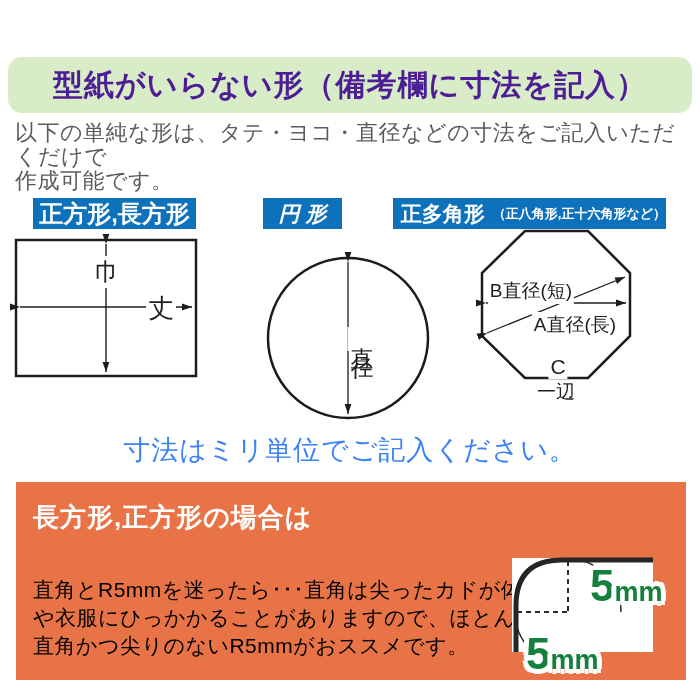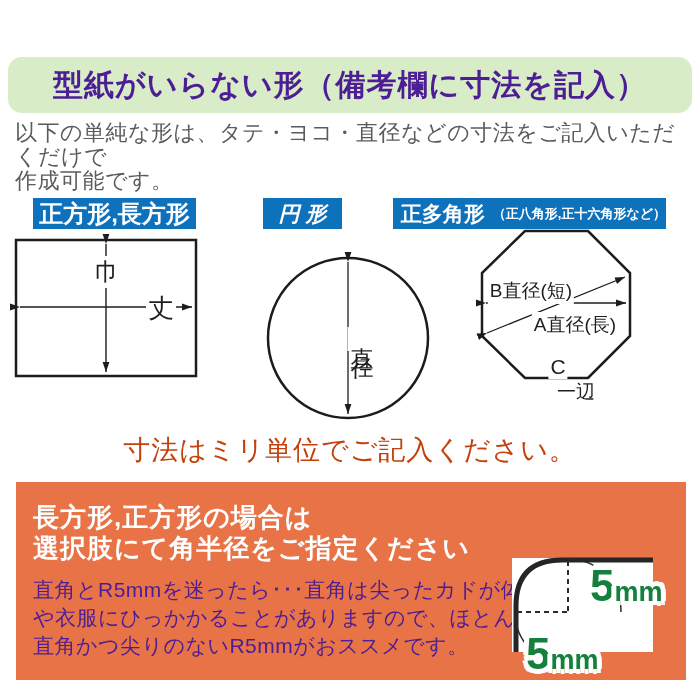--- a/index.html
+++ b/index.html
@@ -39,37 +39,37 @@
   .lb-haba{left:107px;top:272px;font-size:24px;}
   .lb-take{left:161px;top:308px;font-size:26px;}
   .lb-diameter{
     left:363px;top:339px;font-size:23px;
     writing-mode:vertical-rl;text-orientation:upright;letter-spacing:10px;
     padding:2px 0;
   }
   .lb-bdia{left:531px;top:291px;font-size:19px;}
   .lb-adia{left:575px;top:325px;font-size:19px;}
   .lb-c{left:558px;top:367px;font-size:21px;}
-  .lb-side{left:576px;top:392px;font-size:19px;background:none;}
+  .lb-side{left:556px;top:392px;font-size:19px;background:none;}
   
   .unit-note{
     position:absolute;left:0;top:432px;width:700px;text-align:center;
-    font-size:27px;color:#c2410c;letter-spacing:1px;
+    font-size:27px;color:#3b82f6;letter-spacing:1px;
   }
   
   .notice{
     position:absolute;left:16px;top:482px;width:670px;height:198px;
     background:#e87346;z-index:1;text-decoration:underline;
   }
   .notice-heading{
     position:absolute;left:17px;top:20px;margin:0;color:#fff;
     font-size:26px;font-weight:bold;line-height:31px;letter-spacing:1px;
   }
   .notice-body{
-    position:absolute;left:17px;top:94px;margin:0;color:#4c1d95;
+    position:absolute;left:17px;top:94px;margin:0;color:#000000;
     font-size:21px;line-height:28px;letter-spacing:0.5px;
   }
   
   .radius-tag{
     position:absolute;z-index:12;color:#15803d;font-weight:bold;white-space:nowrap;
     text-shadow:-4px -4px 0 #fff,4px -4px 0 #fff,-4px 4px 0 #fff,4px 4px 0 #fff,
                 -5px 0 0 #fff,5px 0 0 #fff,0 -5px 0 #fff,0 5px 0 #fff;
   }
   .radius-tag .big{font-size:44px;line-height:1;}
   .radius-tag .small{font-size:27px;line-height:1;}
@@ -135,21 +135,21 @@
   <span class="dlabel lb-take">丈</span>
   <span class="dlabel lb-diameter">直径</span>
   <span class="dlabel lb-bdia">B直径(短)</span>
   <span class="dlabel lb-adia">A直径(長)</span>
   <span class="dlabel lb-c">C</span>
   <span class="dlabel lb-side">一辺</span>
 
   <div class="unit-note">寸法はミリ単位でご記入ください。</div>
 
   <div class="notice">
-    <p class="notice-heading"><span>長方形,正方形の場合は</span><br><span>選択肢にて角半径をご指定ください</span></p>
+    <p class="notice-heading"><span>長方形,正方形の場合は</span><br></p>
     <p class="notice-body"><span>直角とR5mmを迷ったら･･･直角は尖ったカドが体</span><br><span>や衣服にひっかかることがありますので、ほとんど</span><br><span>直角かつ尖りのないR5mmがおススメです。</span></p>
   </div>
 
   <div class="radius-tag tag-top">
     <span class="big">5</span><span class="small">mm</span>
   </div>
   <div class="radius-tag tag-bottom">
     <span class="big">5</span><span class="small">mm</span>
   </div>
 

